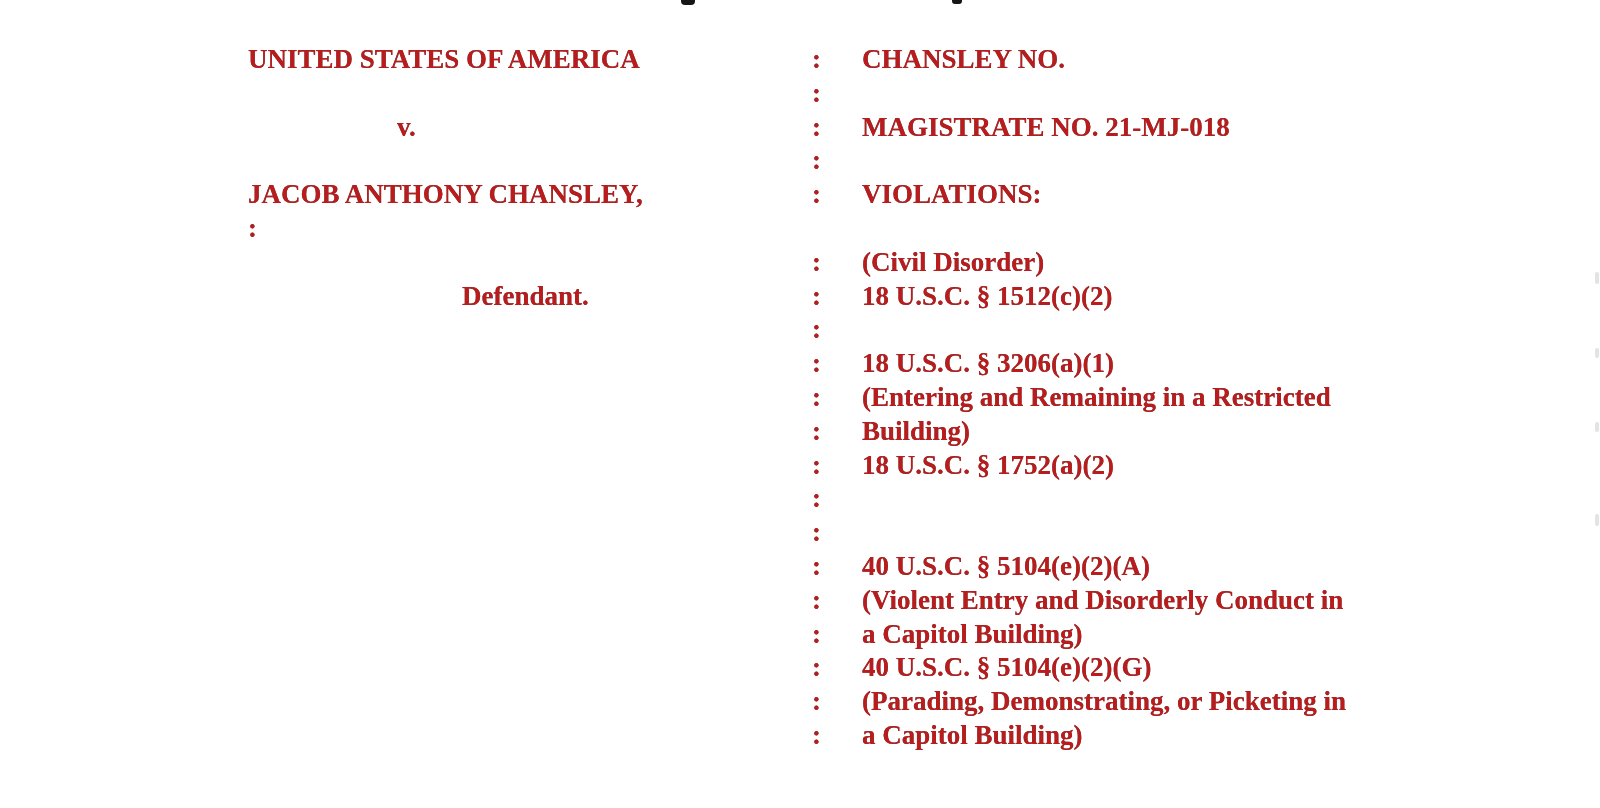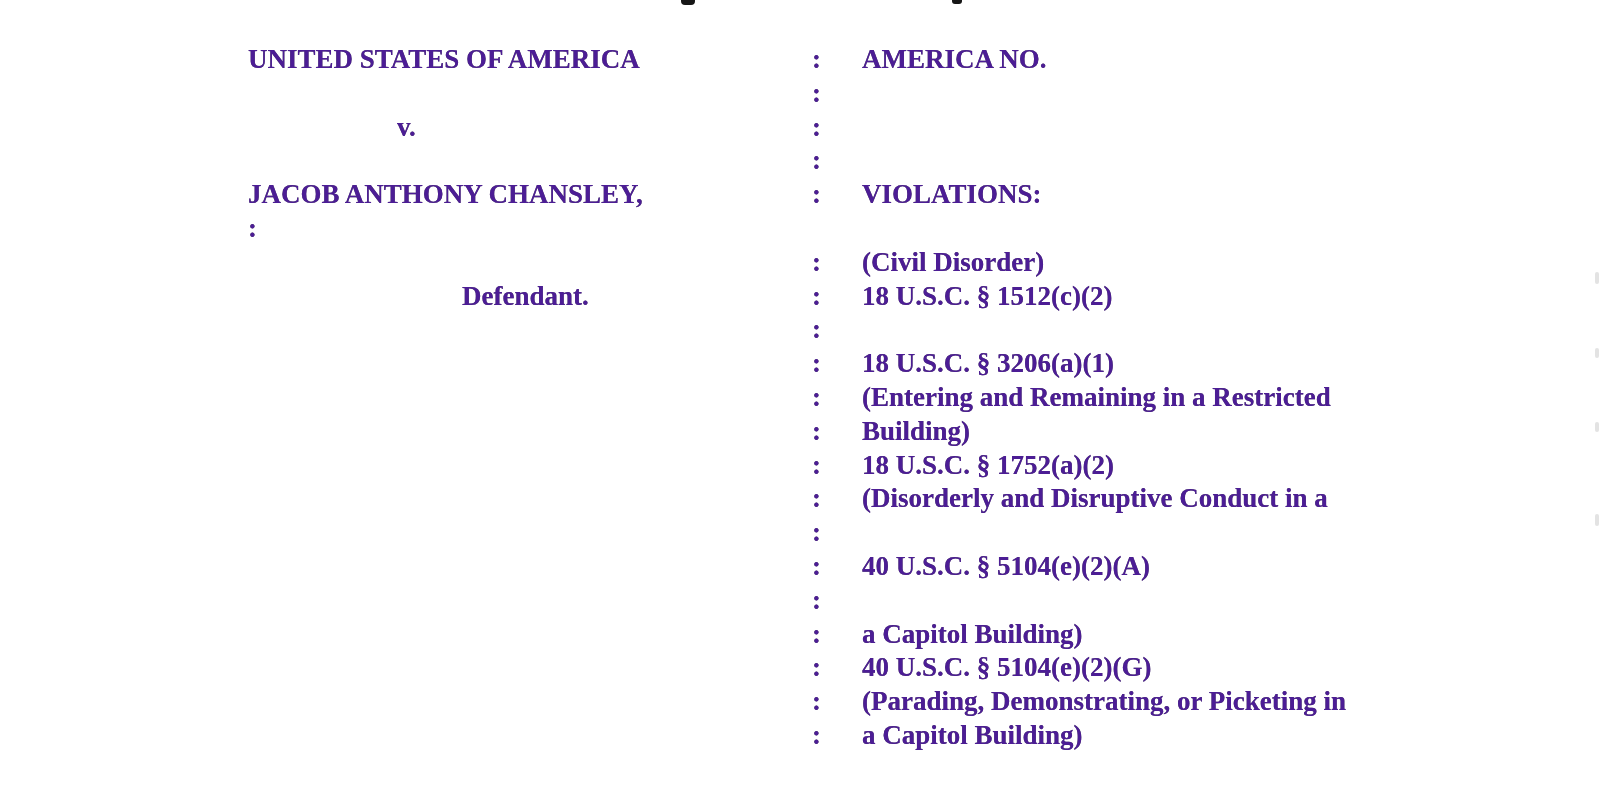--- a/index.html
+++ b/index.html
@@ -11,21 +11,21 @@
     overflow: hidden;
   }
   .page {
     position: absolute;
     left: 0; top: 0;
     width: 1600px;
     height: 808px;
     background: #ffffff;
     font-family: "Liberation Serif", "DejaVu Serif", serif;
     font-weight: 700;
-    color: #4c1d95;
+    color: #b91c1c;
   }
   .caption {
     position: absolute;
     left: 248px;
     top: 43px;
     width: 1210px;
   }
   .row {
     display: flex;
     height: 33.8px;
@@ -71,32 +71,33 @@
   <div class="edge-noise e1"></div>
   <div class="edge-noise e2"></div>
   <div class="edge-noise e3"></div>
   <div class="edge-noise e4"></div>
 
   <div class="caption">
 
     <div class="row">
       <div class="cell left">UNITED STATES OF AMERICA</div>
       <div class="cell sep">:</div>
-      <div class="cell right">AMERICA NO.</div>
+      <div class="cell right">CHANSLEY NO.</div>
     </div>
 
     <div class="row">
       <div class="cell left"></div>
       <div class="cell sep">:</div>
       <div class="cell right"></div>
     </div>
 
     <div class="row">
       <div class="cell left indent-v">v.</div>
       <div class="cell sep">:</div>
+      <div class="cell right">MAGISTRATE NO. 21-MJ-018</div>
     </div>
 
     <div class="row">
       <div class="cell left"></div>
       <div class="cell sep">:</div>
       <div class="cell right"></div>
     </div>
 
     <div class="row">
       <div class="cell left">JACOB ANTHONY CHANSLEY,</div>
@@ -145,37 +146,37 @@
 
     <div class="row">
       <div class="cell left"></div>
       <div class="cell sep">:</div>
       <div class="cell right">18 U.S.C. § 1752(a)(2)</div>
     </div>
 
     <div class="row">
       <div class="cell left"></div>
       <div class="cell sep">:</div>
-      <div class="cell right">(Disorderly and Disruptive Conduct in a</div>
     </div>
 
     <div class="row">
       <div class="cell left"></div>
       <div class="cell sep">:</div>
     </div>
 
     <div class="row">
       <div class="cell left"></div>
       <div class="cell sep">:</div>
       <div class="cell right">40 U.S.C. § 5104(e)(2)(A)</div>
     </div>
 
     <div class="row">
       <div class="cell left"></div>
       <div class="cell sep">:</div>
+      <div class="cell right">(Violent Entry and Disorderly Conduct in</div>
     </div>
 
     <div class="row">
       <div class="cell left"></div>
       <div class="cell sep">:</div>
       <div class="cell right">a Capitol Building)</div>
     </div>
 
     <div class="row">
       <div class="cell left"></div>

